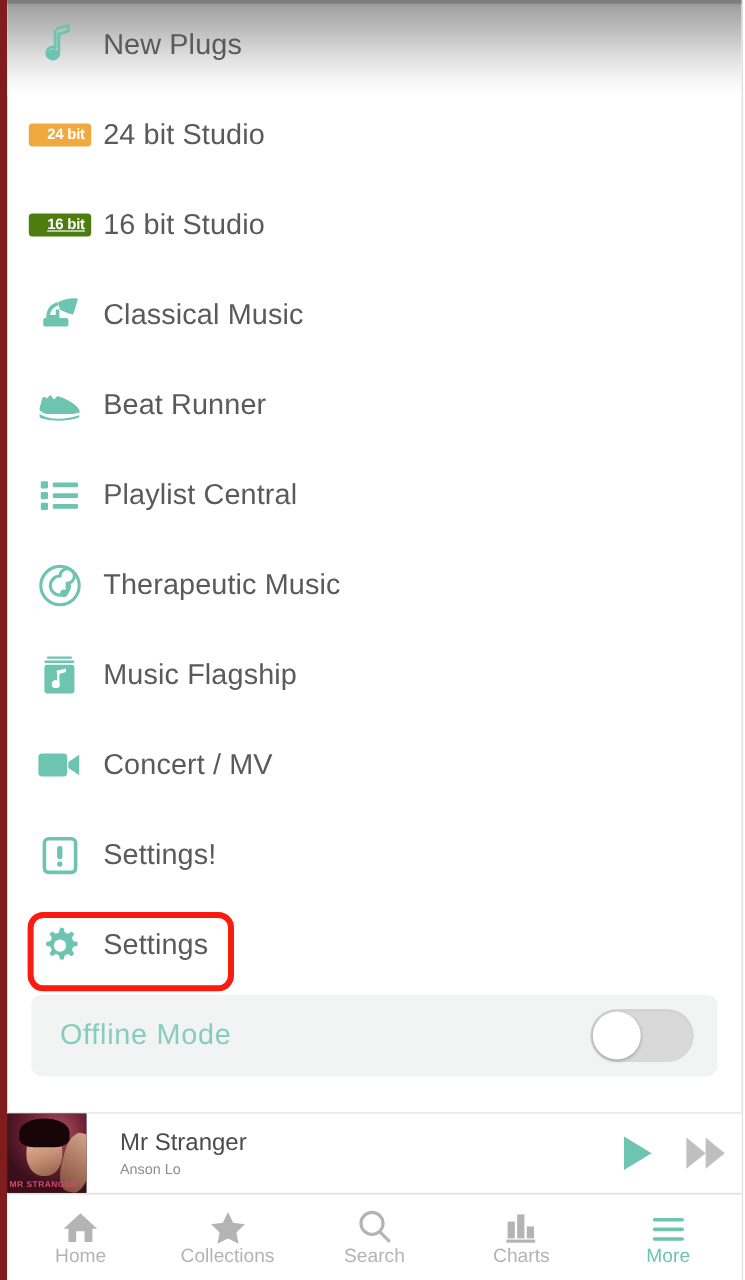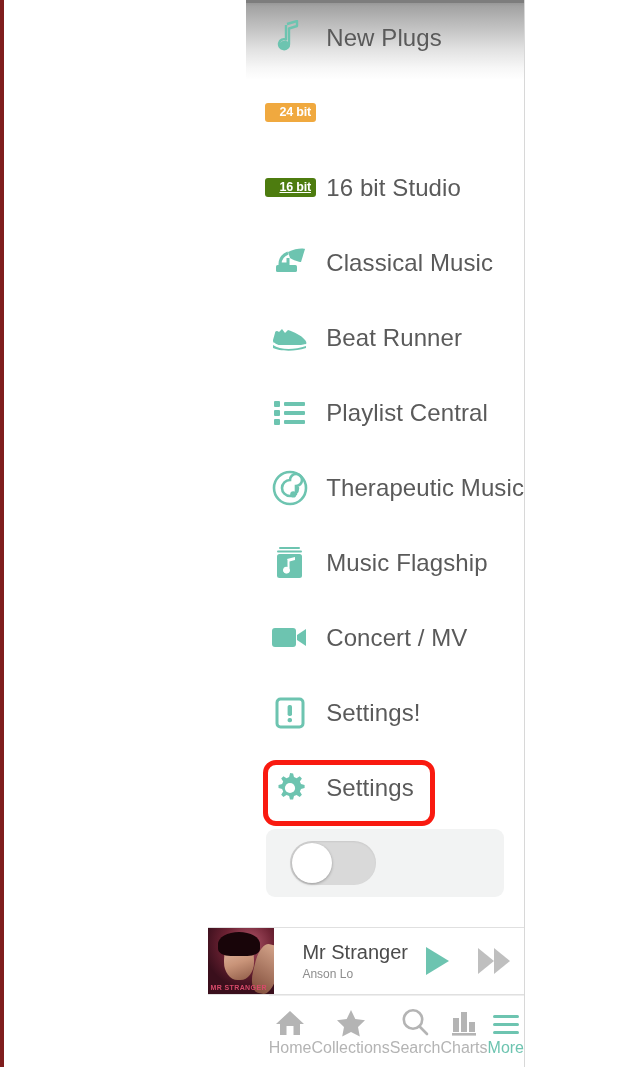--- a/index.html
+++ b/index.html
@@ -7,27 +7,26 @@
   body {
     font-family:"Liberation Sans", sans-serif;
     background:#ffffff;
     position:relative;
     overflow:hidden;
     color:#595959;
   }
 
   
   #app {
-    width:525px; height:1067px;
+    width:619px; height:1067px;
     position:relative;
     display:flex; flex-direction:column;
     background:#fff;
     border-right:1px solid #d8d8d8;
-    border-left:4px solid #7f1d1d;
-    align-items:flex-end;
+    border-left:6px solid #7f1d1d;
   }
 
   
   .menu {
     position:relative;
     flex:1 1 auto;
     overflow:hidden;
     padding-top:0px;
   }
   
@@ -211,20 +210,21 @@
           <ellipse cx="11.6" cy="25.2" rx="5.2" ry="4.4" fill="#6dc4b0"></ellipse>
         </svg>
       </span>
       <span class="lbl">New Plugs</span>
     </div>
 
     <div class="row">
       <span class="ico">
         <span class="badge orange">24 bit</span>
       </span>
+      <span class="lbl">24 bit Studio</span>
     </div>
 
     <div class="row">
       <span class="ico">
         <span class="badge teal">16 bit</span>
       </span>
       <span class="lbl">16 bit Studio</span>
     </div>
 
     <div class="row">
@@ -313,20 +313,21 @@
         <svg width="36" height="36" viewBox="0 0 36 36">
           <path d="M18 3 l3.1 .5 .9 3.6 2.6 1.1 3.1-2 2.2 2.2 -2 3.1 1.1 2.6 3.6 .9 0 3.1 -3.6 .9 -1.1 2.6 2 3.1 -2.2 2.2 -3.1-2 -2.6 1.1 -.9 3.6 -3.1 0 -.9-3.6 -2.6-1.1 -3.1 2 -2.2-2.2 2-3.1 -1.1-2.6 -3.6-.9 0-3.1 3.6-.9 1.1-2.6 -2-3.1 2.2-2.2 3.1 2 2.6-1.1 .9-3.6 z" fill="#6dc4b0"></path>
           <circle cx="18" cy="18" r="5.1" fill="#ffffff"></circle>
         </svg>
       </span>
       <span class="lbl">Settings</span>
     </div>
 
     <div class="offline-wrap">
       <div class="offline">
+        <span class="offline-label">Offline  Mode</span>
         <span class="toggle">
           <span class="knob"></span>
         </span>
       </div>
     </div>
 
     <div class="highlight"></div>
   </div>
 
   <div class="nowplaying">

